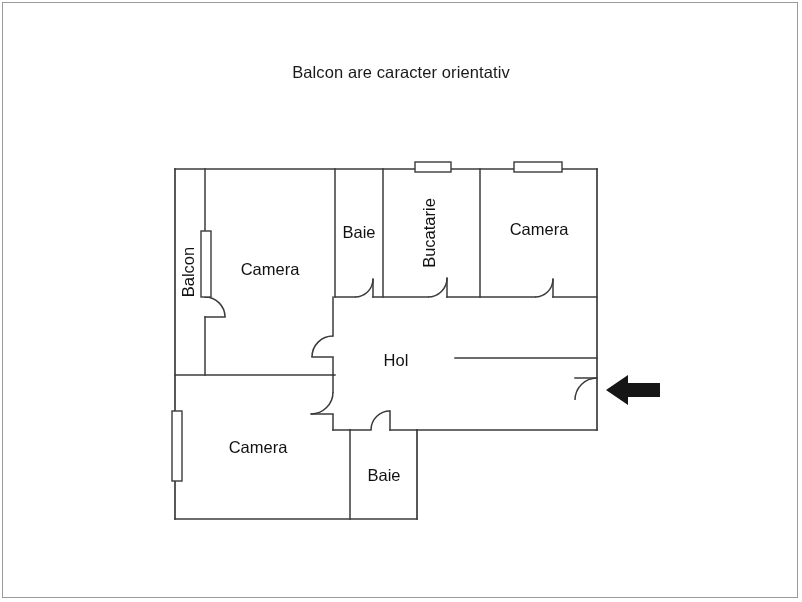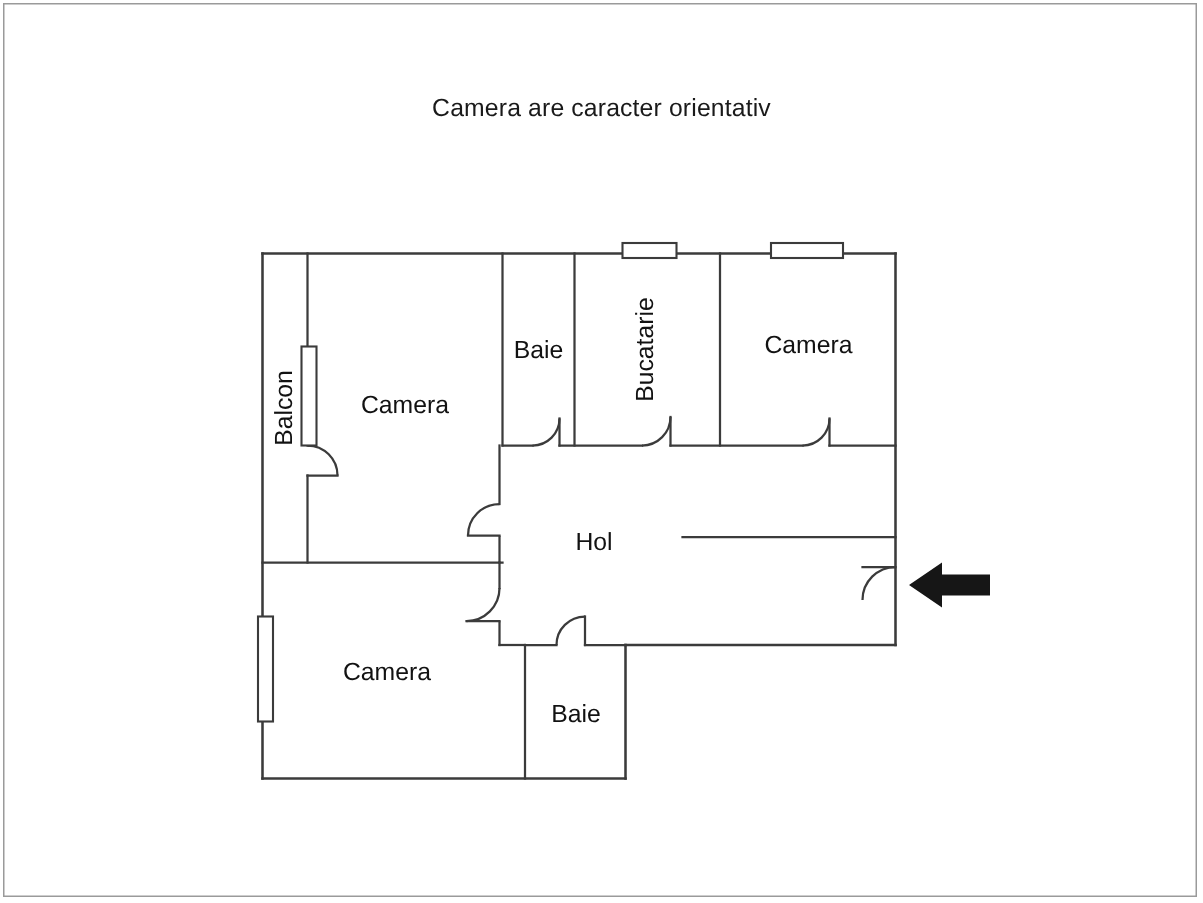--- a/index.html
+++ b/index.html
@@ -85,21 +85,21 @@
     dominant-baseline: middle;
   }
 </style>
 </head>
 <body>
 
 <div id="page">
 
   <div id="outer-frame"></div>
 
-  <div id="plan-title">Camera are caracter orientativ</div>
+  <div id="plan-title">Balcon are caracter orientativ</div>
 
   <svg id="floorplan-svg" width="802" height="602">
 
     <g>
 
       <path class="wall" d="M 175 169 L 597 169"></path>
 
       <path class="wall" d="M 175 169 L 175 519"></path>
 
       <path class="wall" d="M 597 169 L 597 430"></path>

